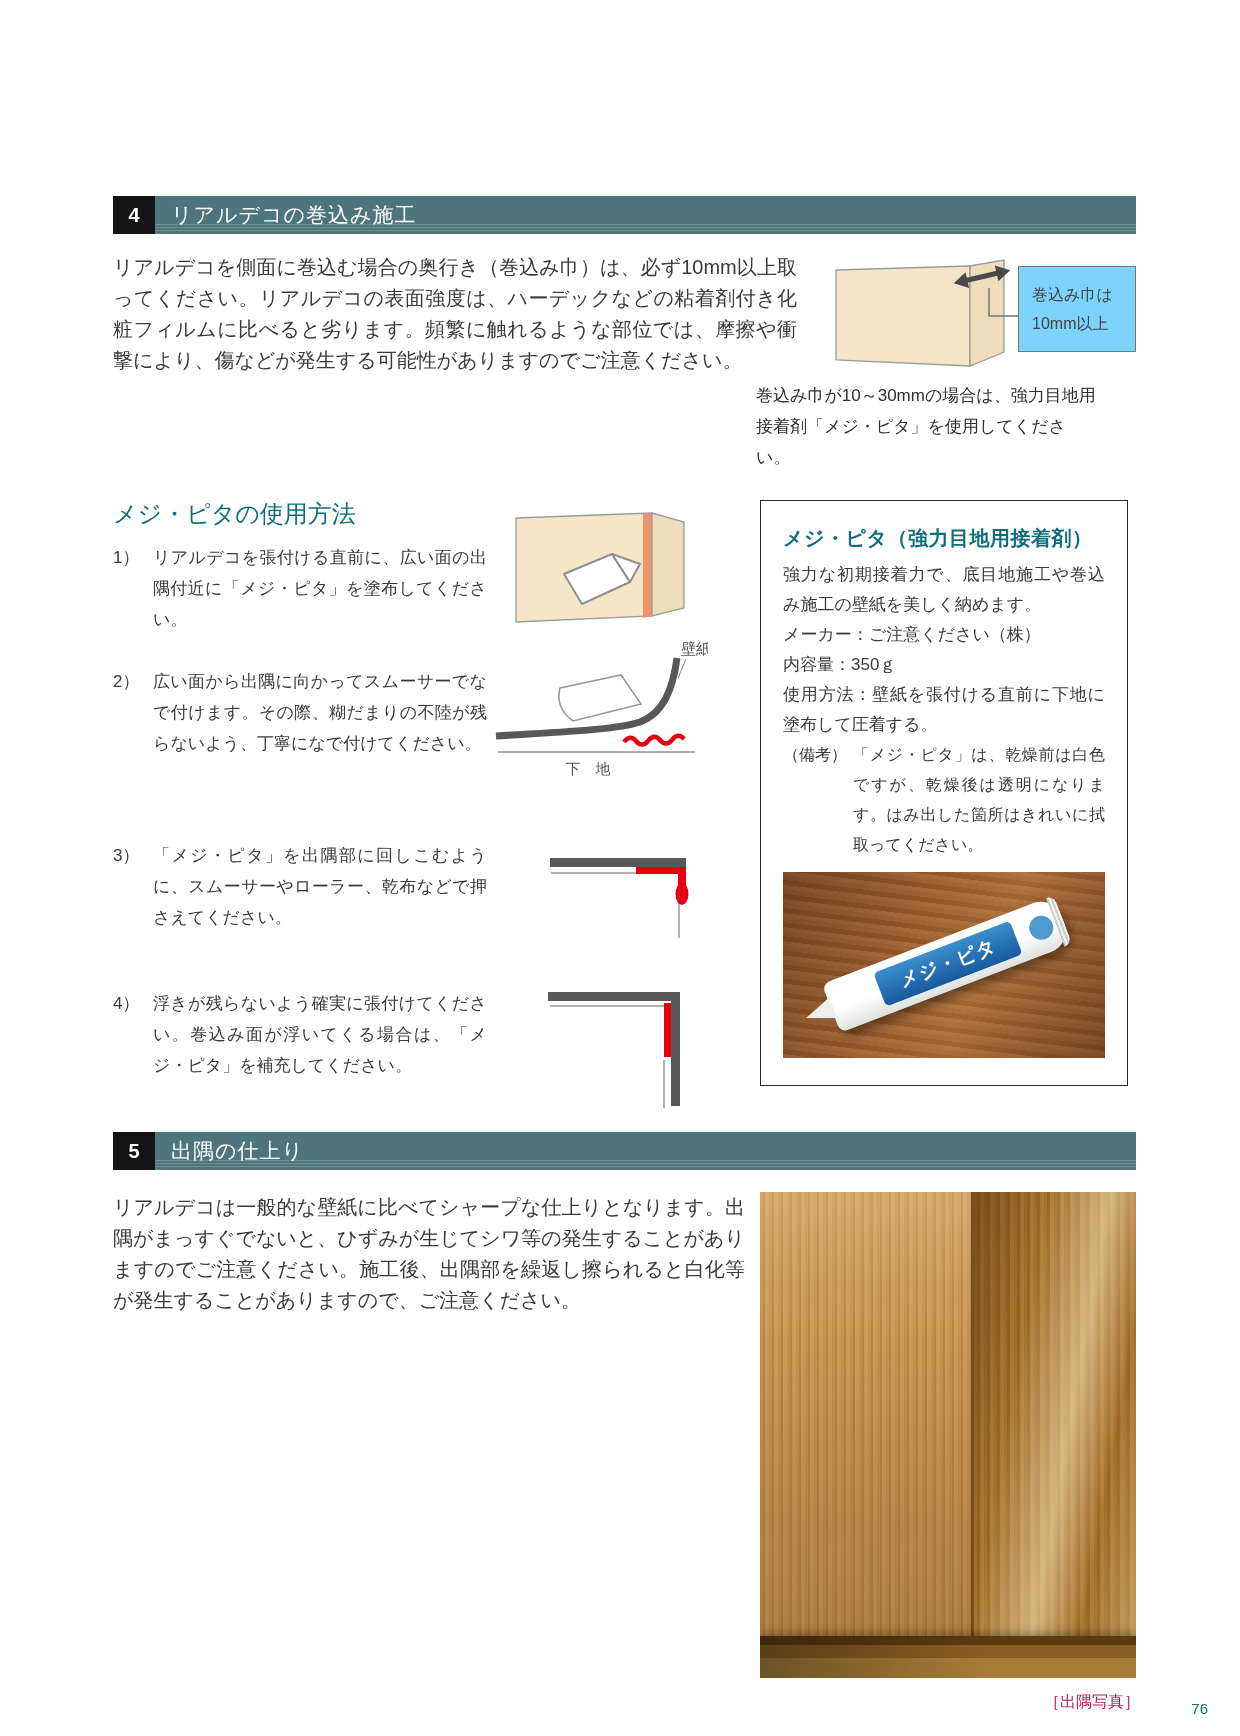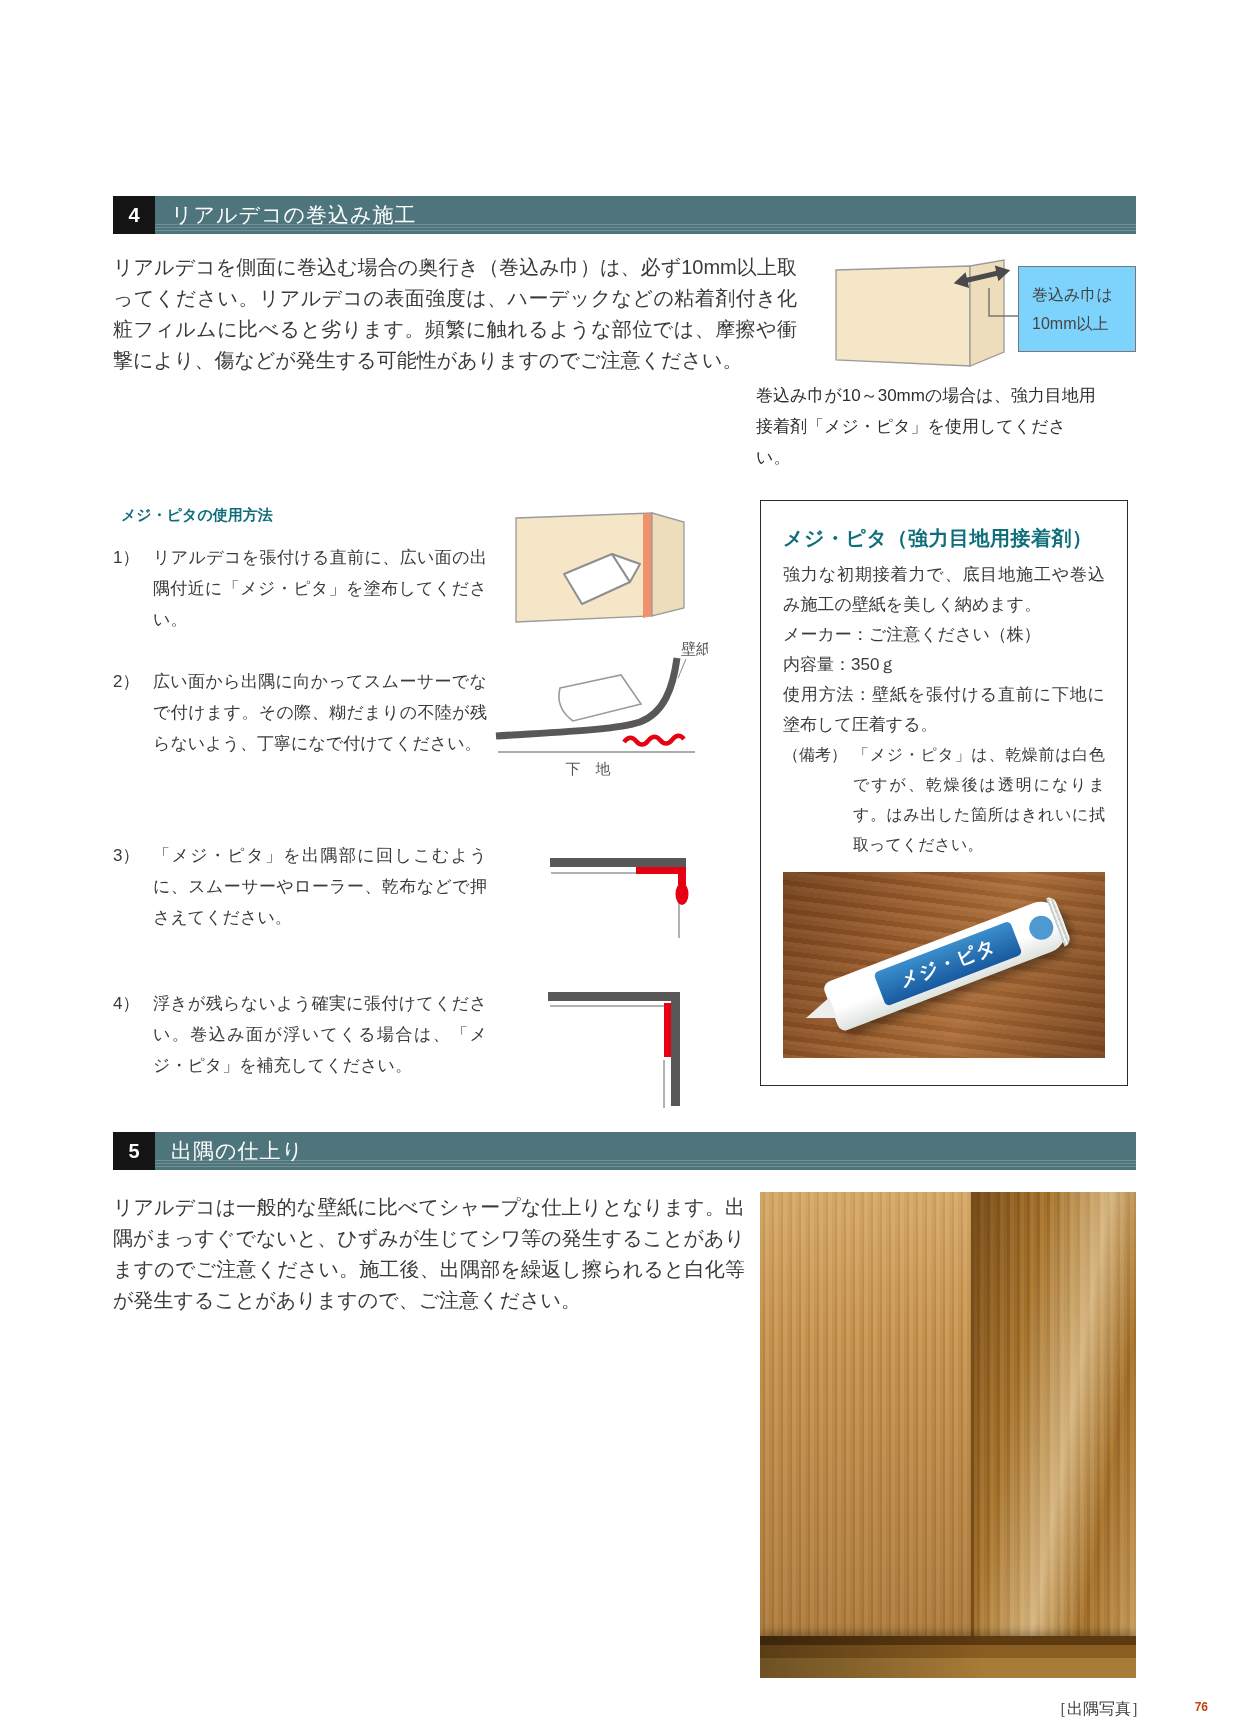--- a/index.html
+++ b/index.html
@@ -22,21 +22,21 @@
 
   
   #fig-wrap{position:absolute;left:756px;top:258px;width:382px;height:126px;}
   #fig-wrap svg{position:absolute;left:0;top:0;}
   #fig-wrap .callout{position:absolute;left:262px;top:8px;width:118px;height:86px;border:1px solid #777;
         background:#7dd3fc;box-sizing:border-box;display:flex;flex-direction:column;justify-content:center;
         padding-left:13px;font-size:16px;line-height:29px;color:#444;}
   #fig-caption{position:absolute;left:756px;top:380px;width:344px;margin:0;font-size:17px;line-height:31px;color:#2e2e2e;}
 
   
-  #usage-heading{position:absolute;left:113px;top:498px;margin:8px;font-size:15px;font-weight:bold;color:#0e6f7b;}
+  #usage-heading{position:absolute;left:113px;top:498px;margin:0;font-size:24px;font-weight:normal;color:#0e6f7b;}
   .step{position:absolute;left:113px;display:flex;font-size:17px;line-height:31px;color:#3a3a3a;}
   .step .step-num{width:40px;flex:none;}
   .step .step-text{width:334px;text-align:justify;}
   #step1{top:542px;} #step2{top:666px;} #step3{top:840px;} #step4{top:988px;}
 
   .figsvg{position:absolute;}
   #fig-step1{left:512px;top:512px;}
   #fig-step2{left:488px;top:628px;}
   #fig-step3{left:548px;top:850px;}
   #fig-step4{left:548px;top:986px;}
@@ -72,22 +72,22 @@
        linear-gradient(180deg, rgba(255,230,180,.25), rgba(0,0,0,0) 30%, rgba(80,40,5,.20) 88%),
        repeating-linear-gradient(90deg, #c3914e 0 3px, #b98544 3px 5px, #cb9b59 5px 9px);}
   .face-r{position:absolute;left:56%;top:0;width:44%;height:100%;border-left:3px solid #774d19;box-sizing:border-box;
      background:
        linear-gradient(100deg, rgba(60,28,0,.45) 0%, rgba(60,28,0,.06) 30%, rgba(255,240,205,.50) 55%, rgba(120,70,20,.15) 75%, rgba(255,235,195,.35) 100%),
        repeating-linear-gradient(90deg, #a9772f 0 3px, #9d6b28 3px 6px, #b58238 6px 10px);}
   .photo-base{position:absolute;left:0;bottom:0;width:100%;height:42px;
      background:linear-gradient(90deg, rgba(0,0,0,.35), rgba(0,0,0,0) 60%),
                 linear-gradient(180deg,#5d3a10 0 9px,#8a5d22 9px 22px,#a87c37 22px);
      box-shadow:0 -4px 8px rgba(0,0,0,.28);}
-  #photo-caption{position:absolute;left:760px;top:1688px;width:376px;margin:11px;text-align:right;font-size:16px;color:#404040;}
-  #page-num{position:absolute;right:32px;top:1700px;font-size:12px;color:#c2410c;font-weight:bold;}
+  #photo-caption{position:absolute;left:760px;top:1688px;width:376px;margin:4px;text-align:right;font-size:16px;color:#be185d;}
+  #page-num{position:absolute;right:32px;top:1700px;font-size:15px;color:#0f766e;}
 
   svg text{font-family:"Liberation Sans","DejaVu Sans",sans-serif;}
 </style>
 </head>
 <body>
 
 <div class="page">
 
   <div class="sec-bar" id="bar4">
     <div class="bar-num">4</div>

